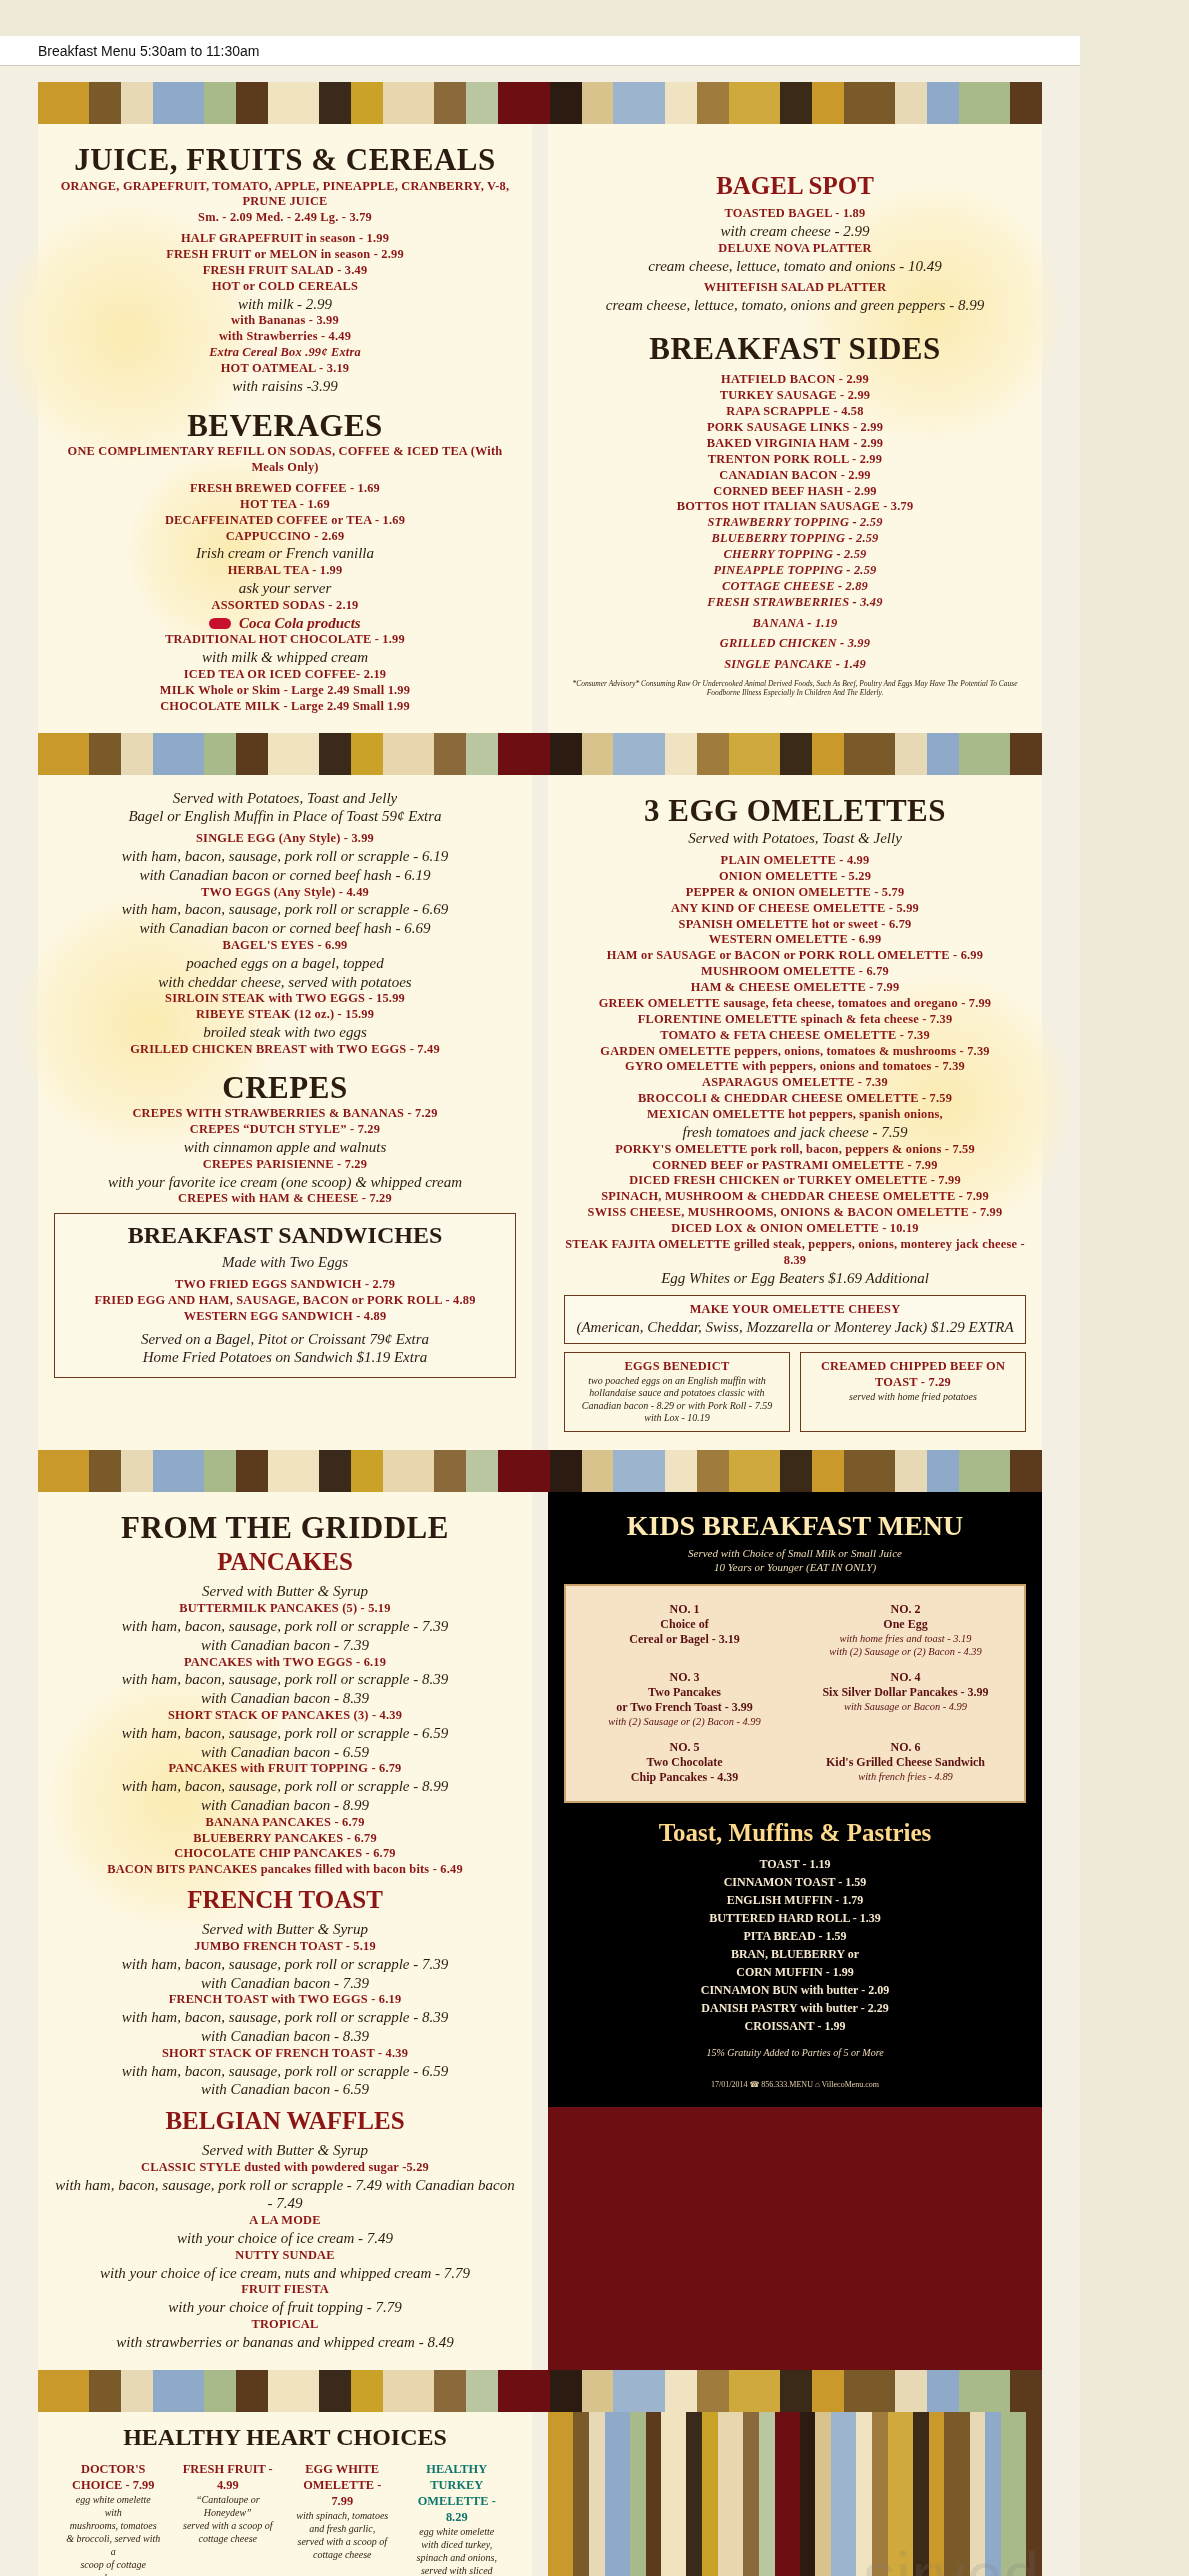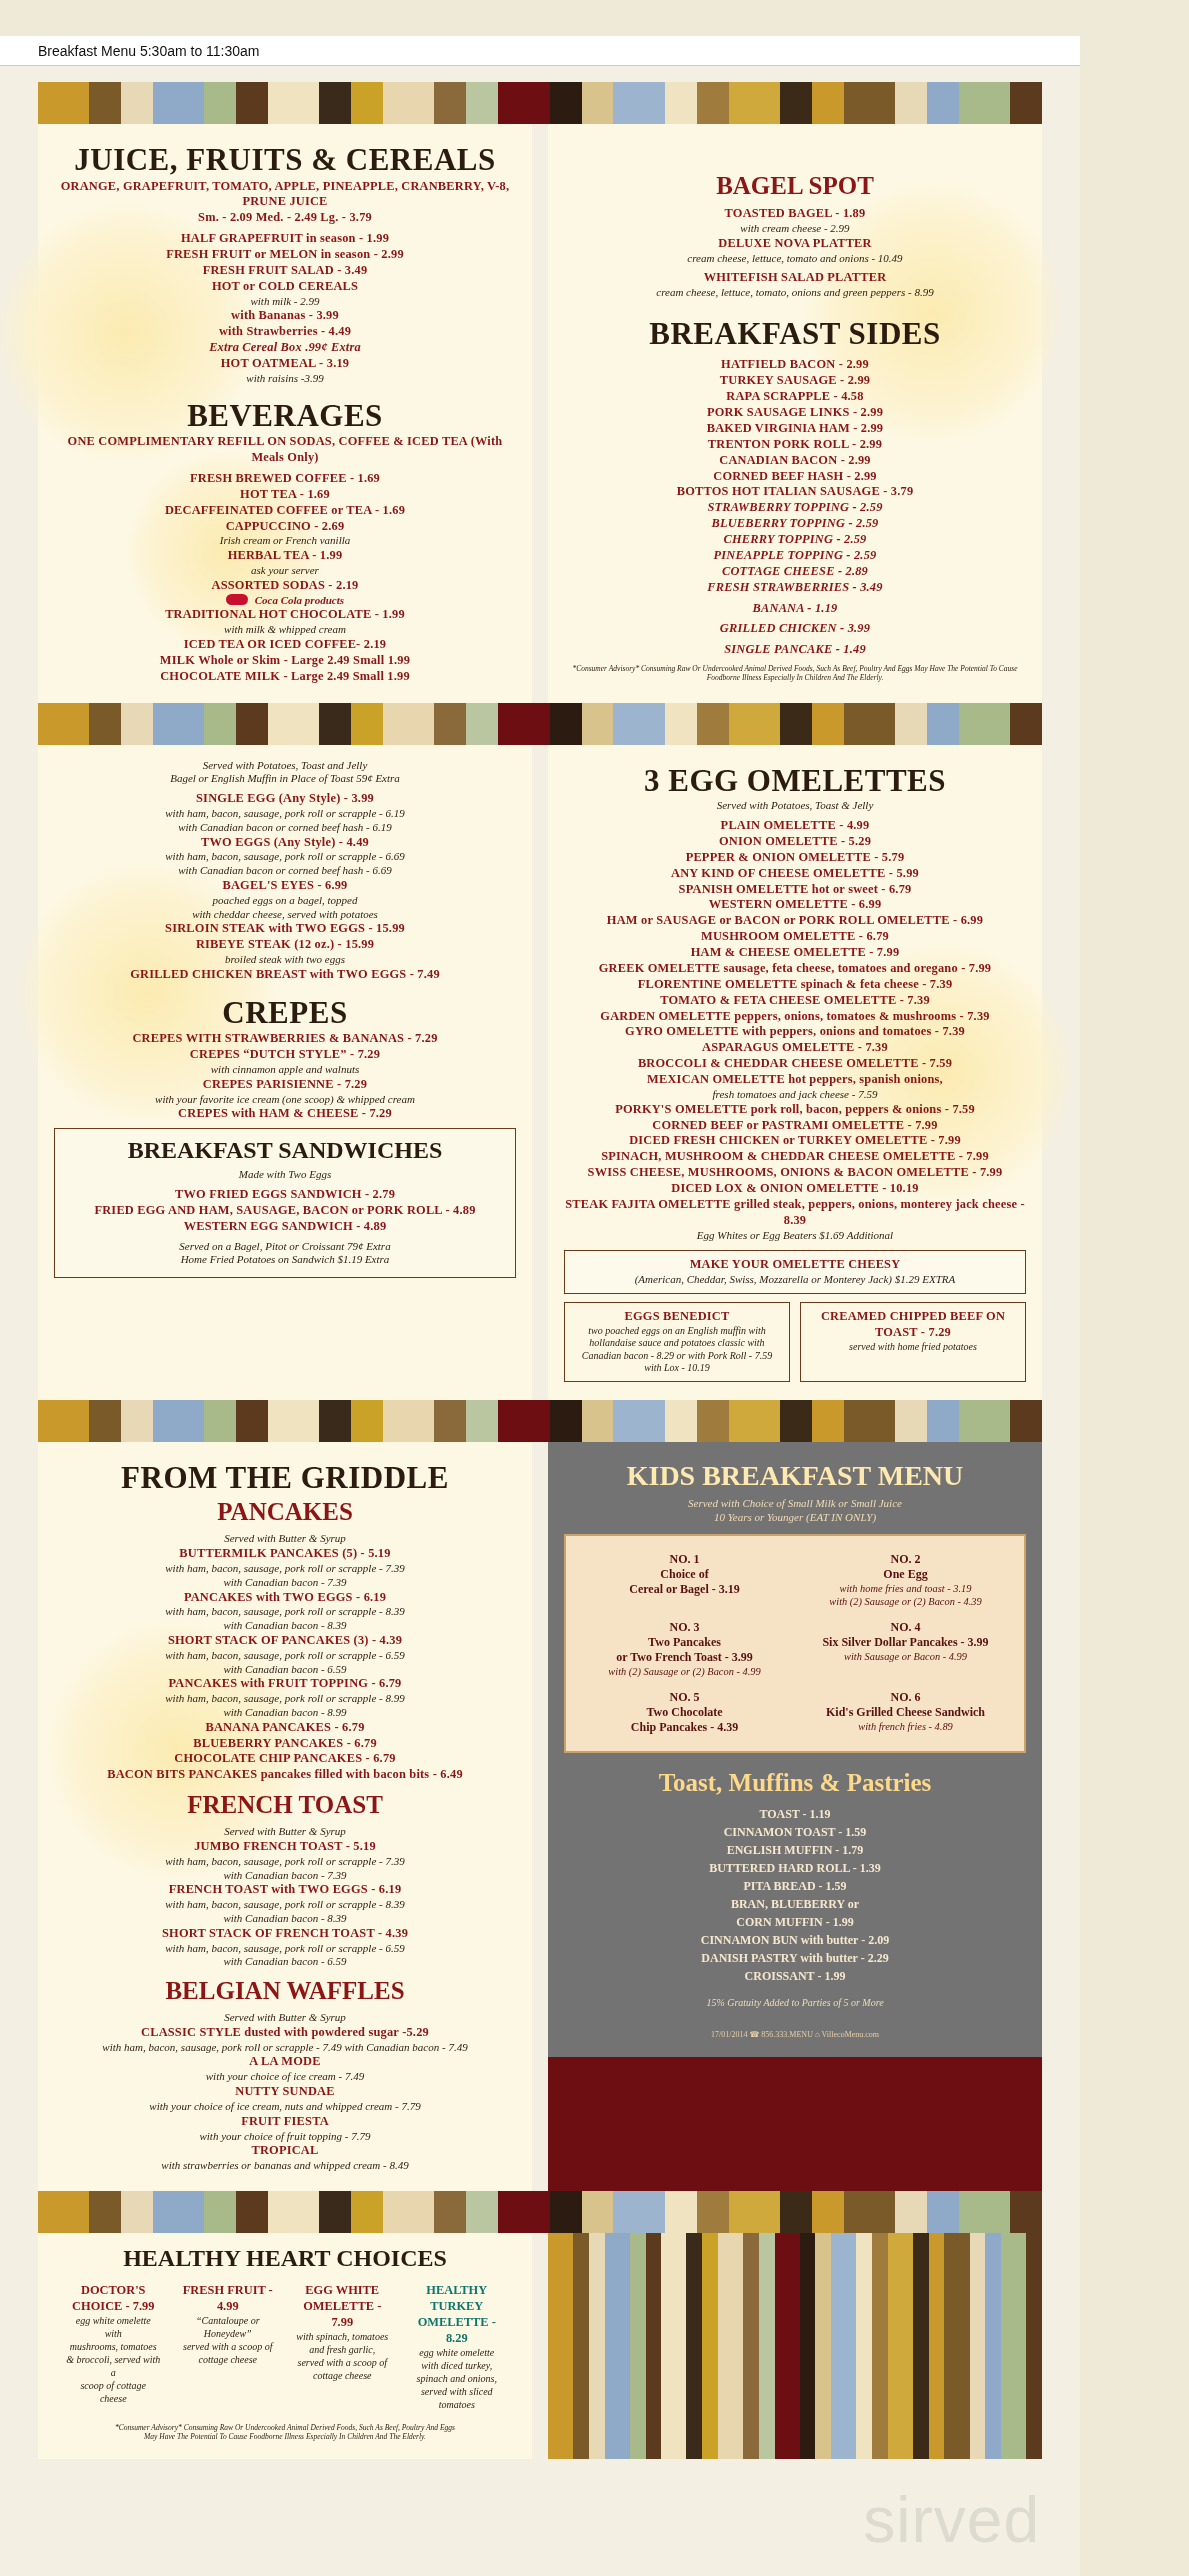--- a/index.html
+++ b/index.html
@@ -91,21 +91,21 @@
   .itm {
     text-align: center;
     font-size: 12.4px;
     font-weight: bold;
     line-height: 1.28;
     letter-spacing: 0.2px;
   }
   .itm.red { color:#8c1515; }
   .desc {
     text-align:center;
-    font-size: 11px;
+    font-size: 15px;
     font-style: italic;
     font-weight: normal;
     line-height: 1.25;
   }
   .desc.sm { font-size: 10px; }
   .note {
     text-align:center;
     font-size: 7.5px;
     line-height: 1.2;
     margin-top: 6px;
@@ -124,21 +124,21 @@
 
   .sand-box {
     border: 1px solid #6b3a1a;
     padding: 8px 10px 10px 10px;
     margin-top: 6px;
     background: rgba(255,255,255,.2);
   }
 
   
   .kids {
-    background: #737373;
+    background: #000000;
     color: #f6e7c9;
     padding: 14px 16px 18px 16px;
     position: relative;
   }
   .kids h1 {
     font-family: "Liberation Serif", serif;
     font-size: 28px;
     text-align:center;
     color:#ffe9b0;
     margin: 4px 0 4px 0;

